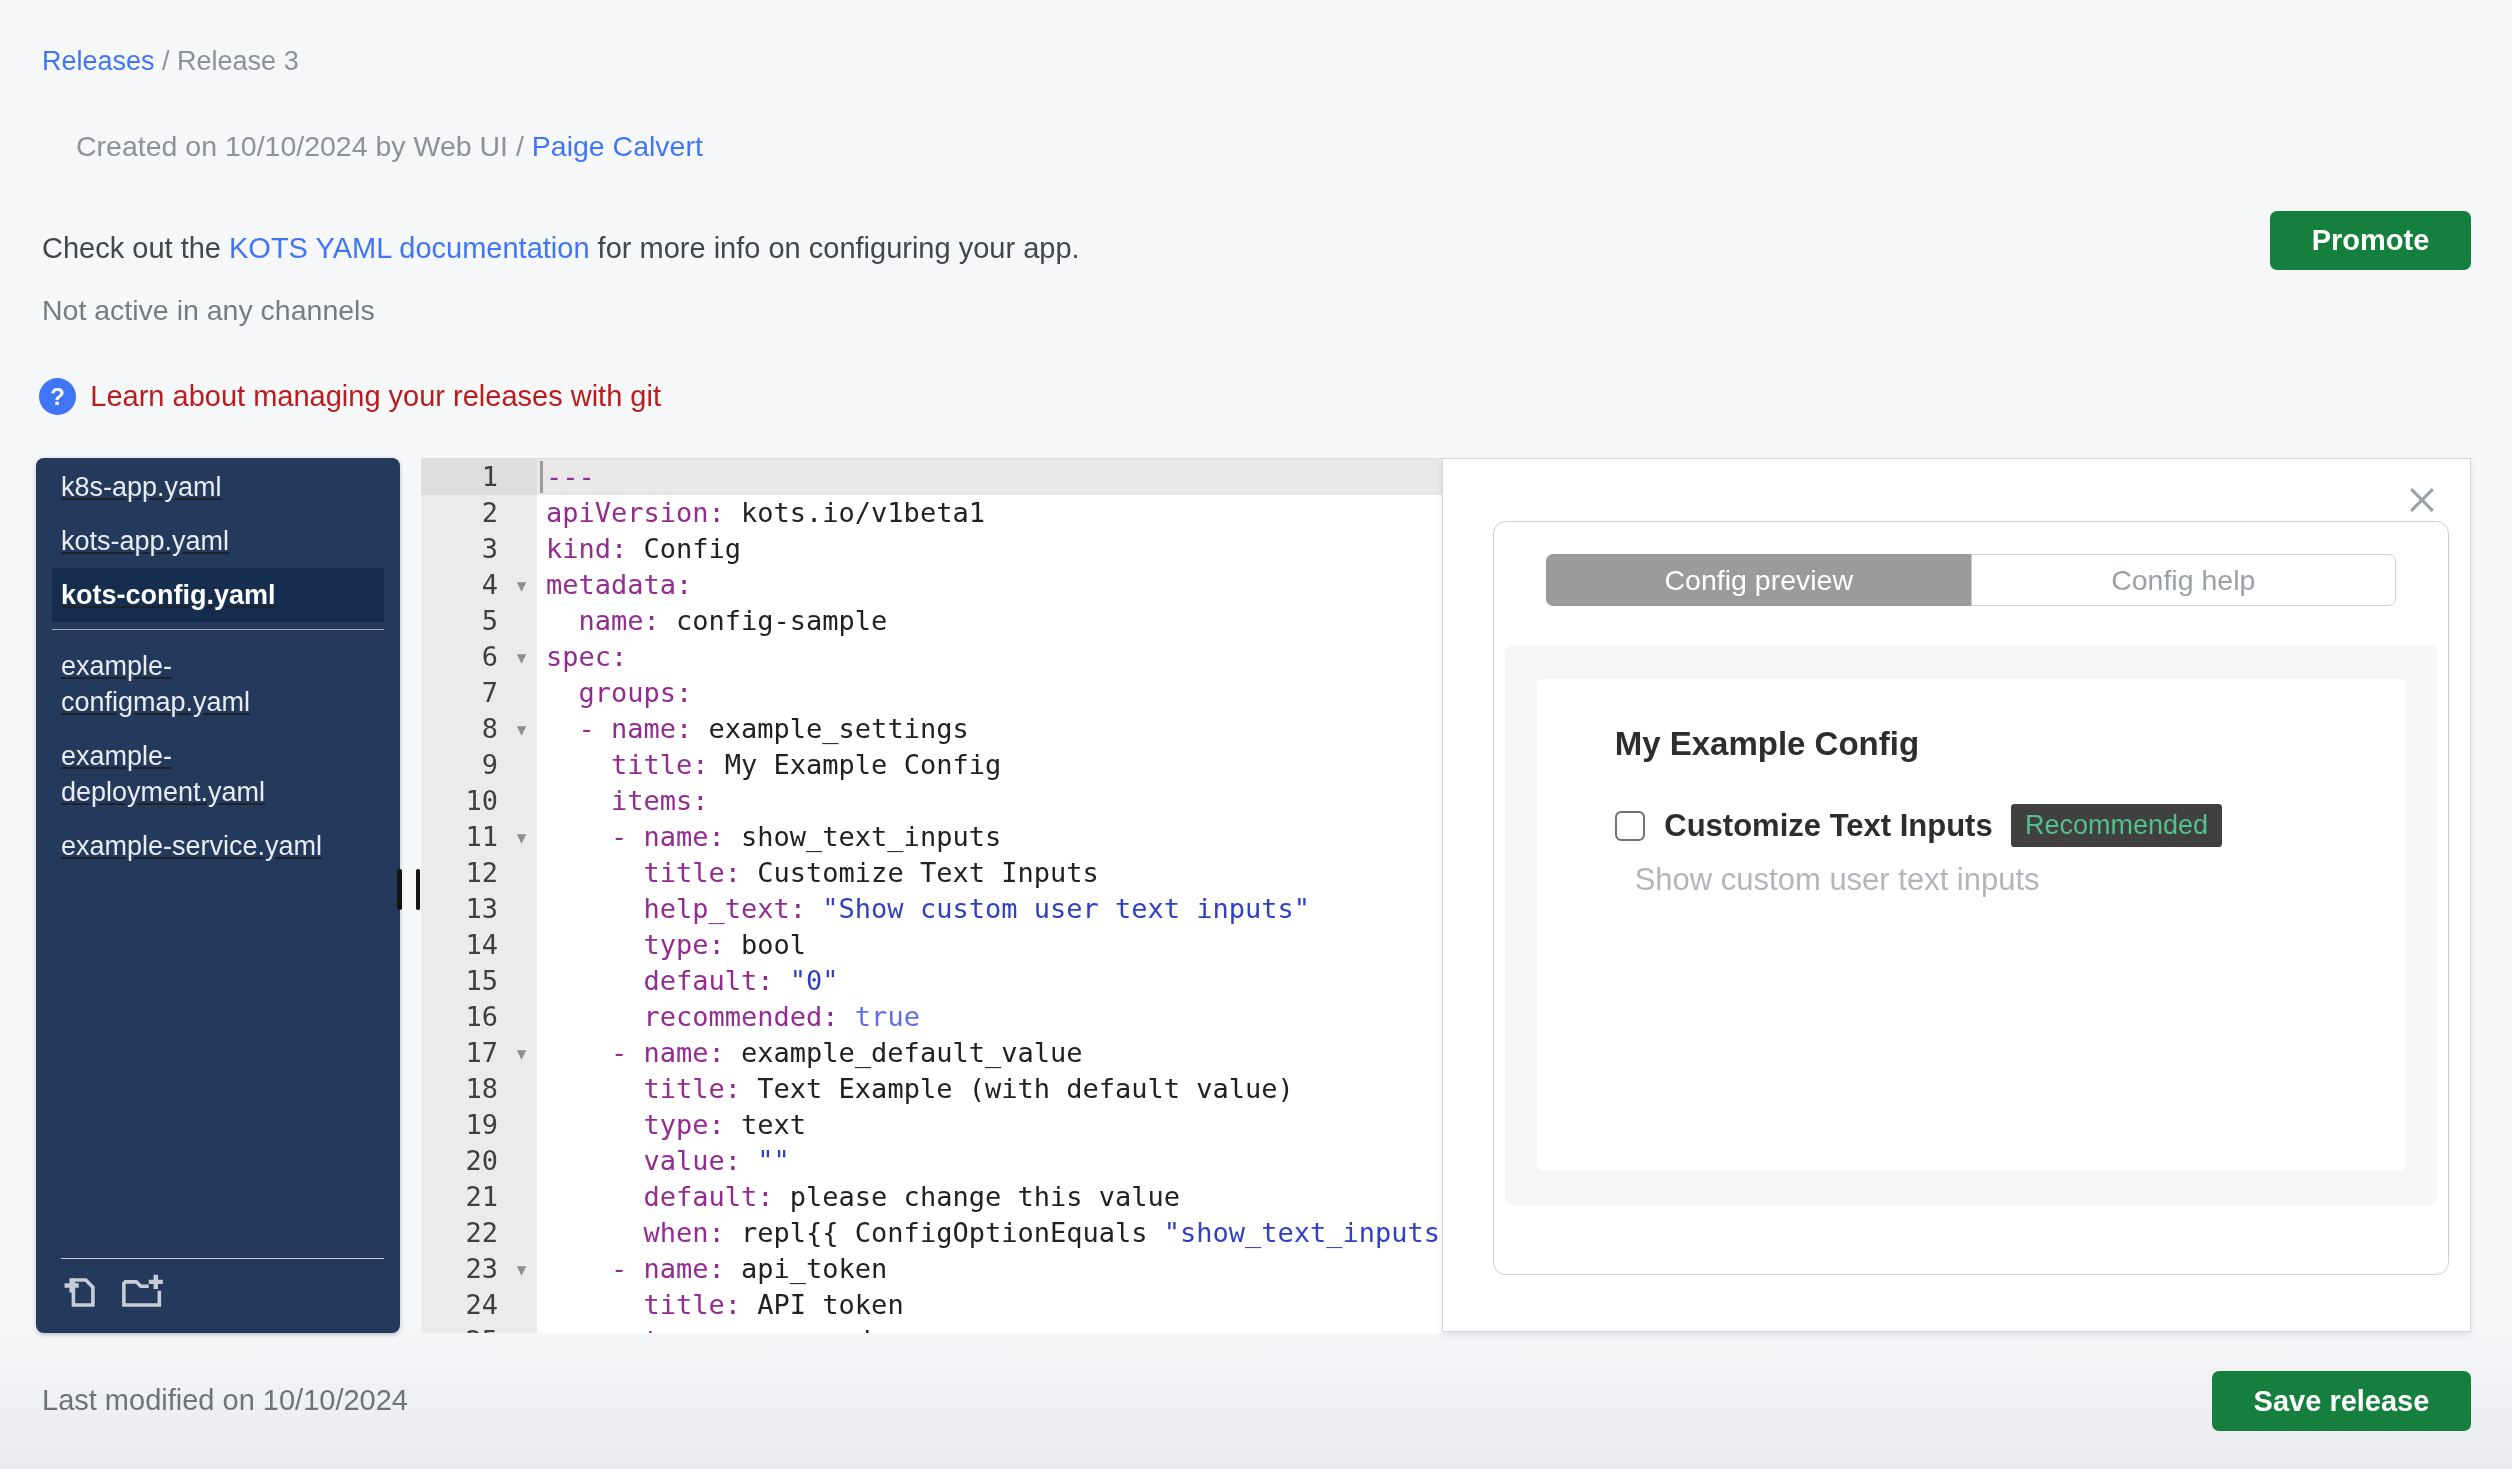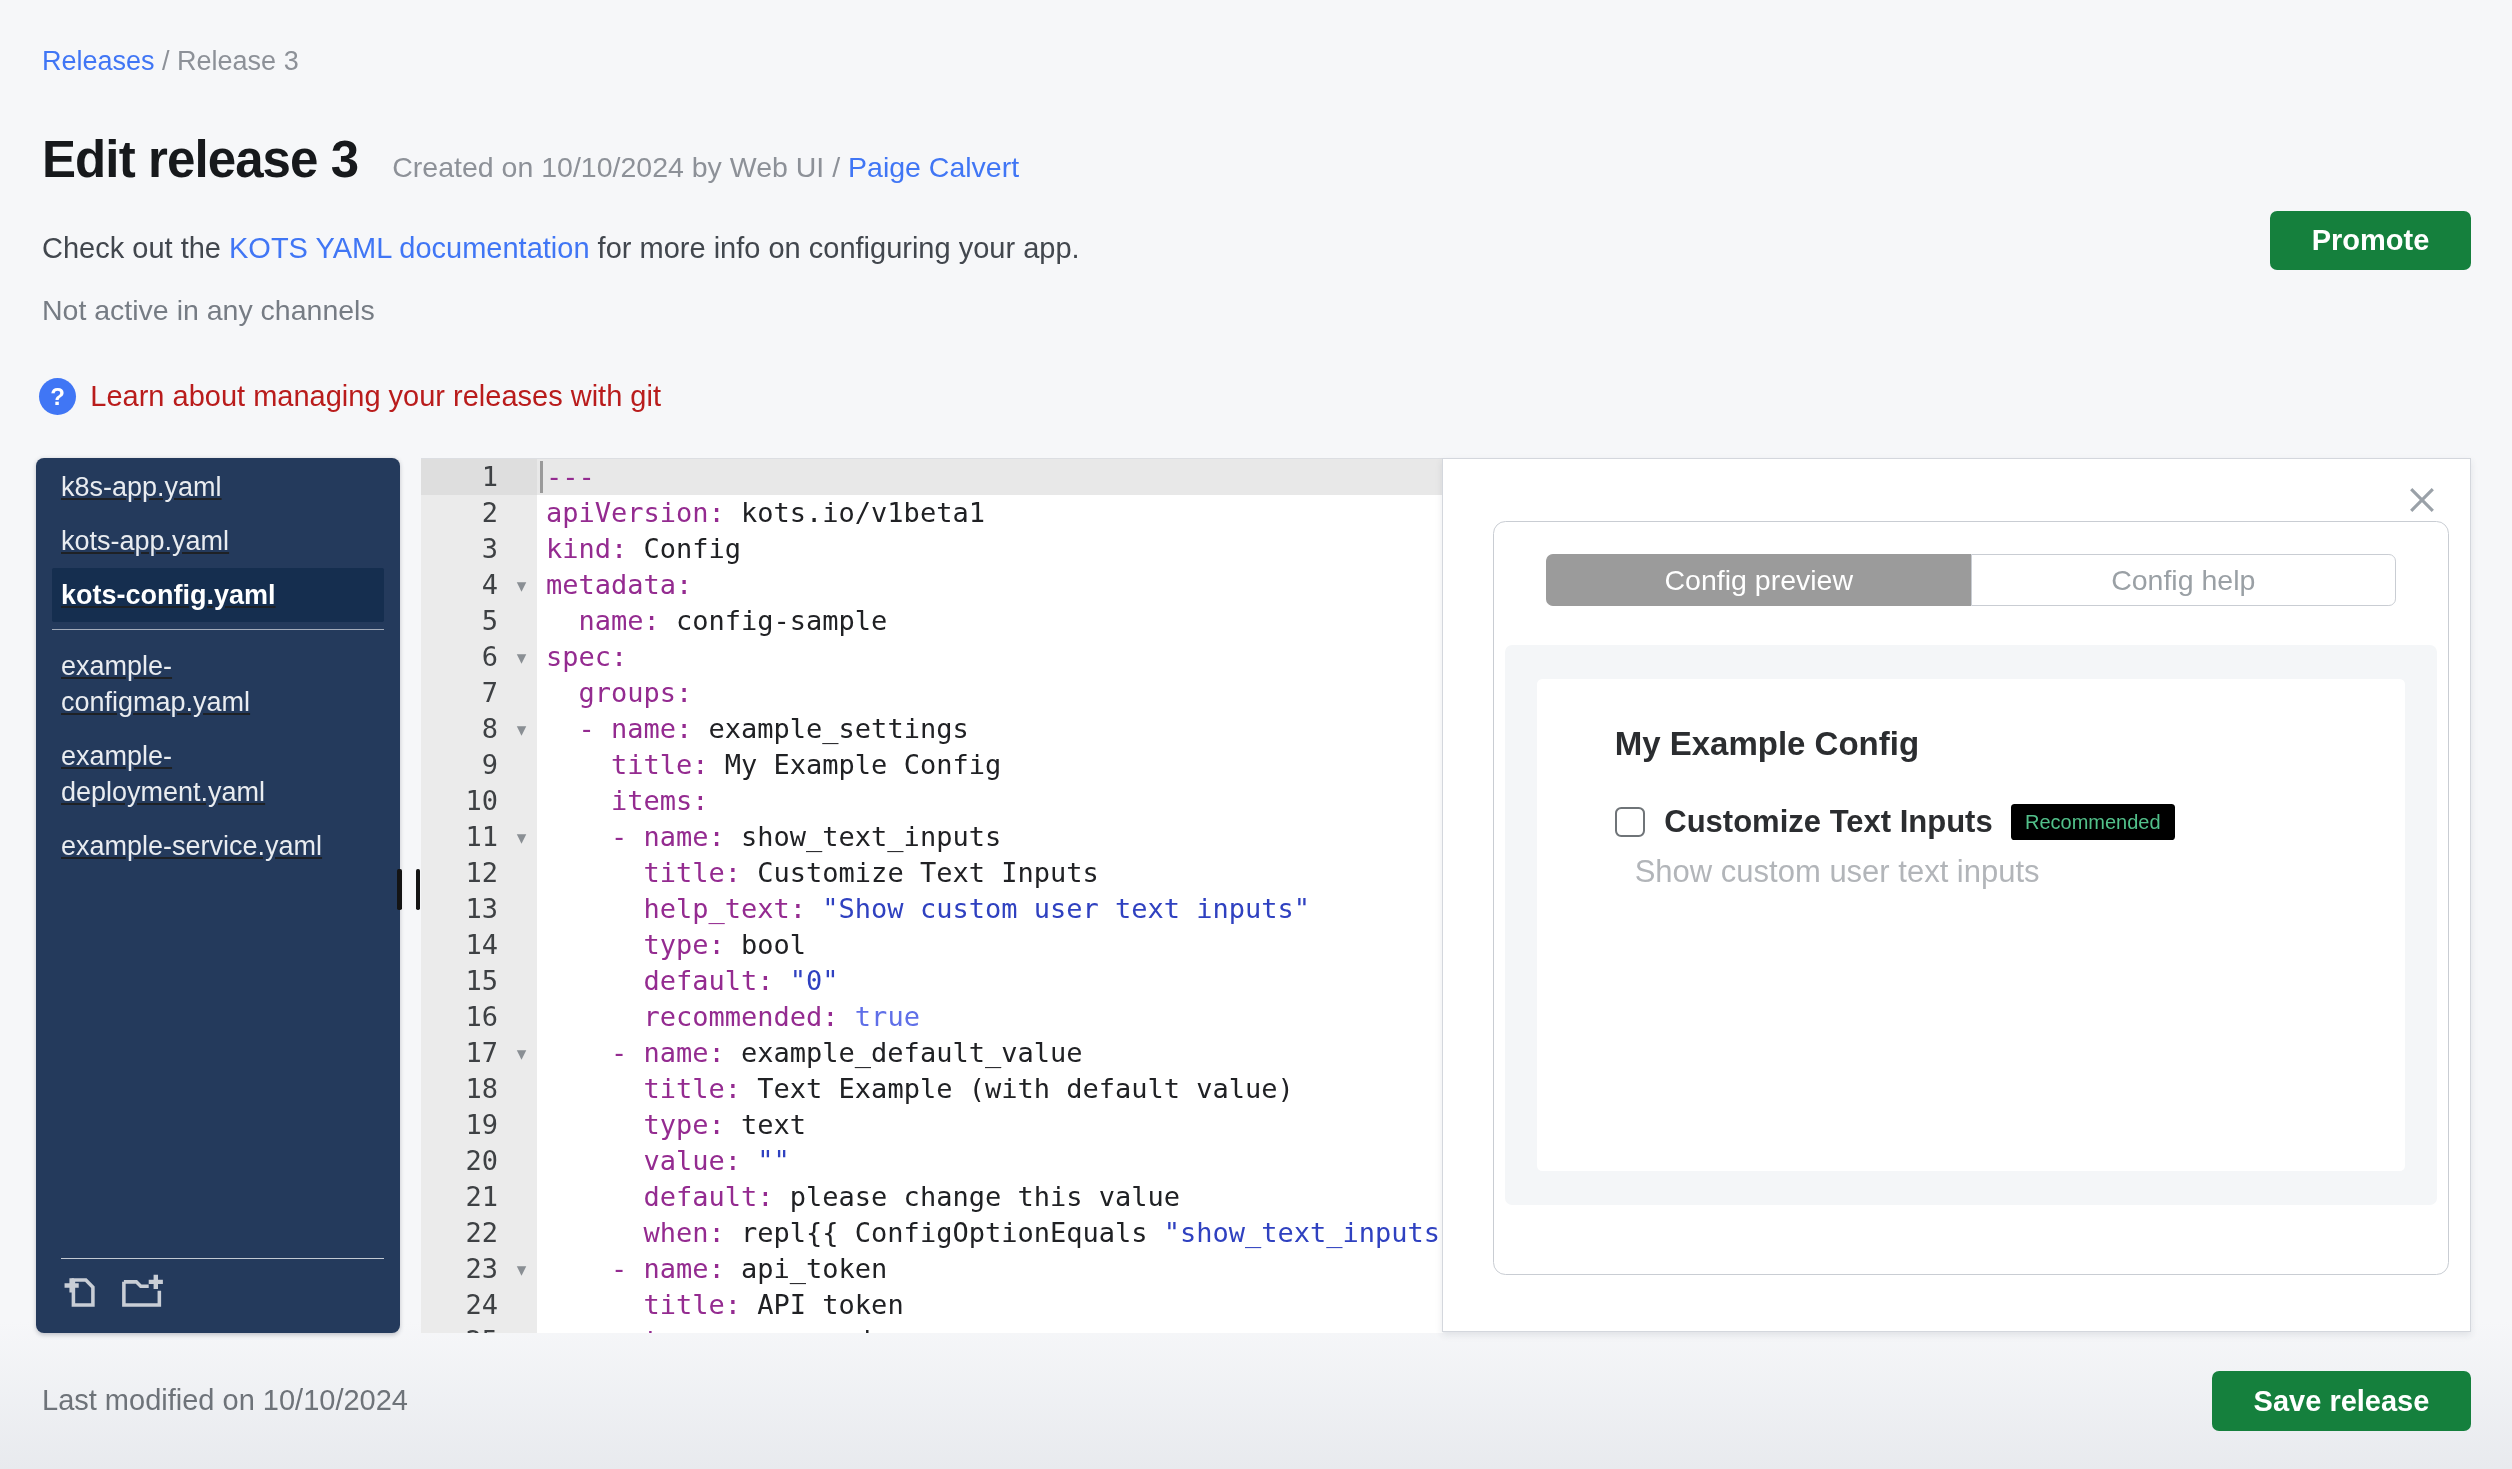--- a/index.html
+++ b/index.html
@@ -84,35 +84,34 @@
   .tab.active { background:#9b9b9b; color:#ffffff; border-color:#9b9b9b; }
   .tab:first-child { border-radius:7.1px 0 0 7.1px; border-right:none; }
   .tab:last-child { border-radius:0 7.1px 7.1px 0; }
   .preview-body { margin:39px 10.7px 0; height:560px; background:#f4f6f8; border-radius:7.1px; padding:34px 32px; }
   .config-card { background:#ffffff; border-radius:5.3px; height:492px; padding:30px 78px; }
   .group-title { font-size:33px; font-weight:bold; color:#2b2d30; margin-top:16px; }
   .item-row { display:flex; align-items:center; margin-top:41px; }
   .checkbox { width:30px; height:30px; border:2.7px solid #6f7478; border-radius:6.2px;
               background:#fff; cursor:pointer; flex:0 0 auto; }
   .item-label { font-size:31px; font-weight:bold; color:#2b2d30; margin-left:19.6px; }
-  .badge { font-size:20px; color:#52c08a; background:#000000; border-radius:3.6px;
+  .badge { font-size:27px; color:#52c08a; background:#404040; border-radius:3.6px;
            padding:6.2px 14.3px; margin-left:18px; }
   .item-help { font-size:31px; color:#b2b5b9; margin-left:20px; margin-top:14.3px; }
 
   .footer-left { left:42px; top:1384px; font-size:29px; color:#6e7379; }
 </style>
 </head>
 <body>
 
 <div class="abs breadcrumb">
   <span class="crumb-link">Releases</span><span class="crumb-sep"> / </span><span class="crumb-cur">Release 3</span>
 </div>
 
 <div class="abs title-row">
-  <span class="page-title">Edit release 3</span>
   <span class="created"><span>Created on 10/10/2024 by Web UI / </span><span class="author-link">Paige Calvert</span></span>
 </div>
 
 <div class="abs doc-row">
   <span>Check out the </span><span class="doc-link">KOTS YAML documentation</span><span> for more info on configuring your app.</span>
 </div>
 
 <button class="abs btn promote-btn">Promote</button>
 
 <div class="abs status-row">Not active in any channels</div>

